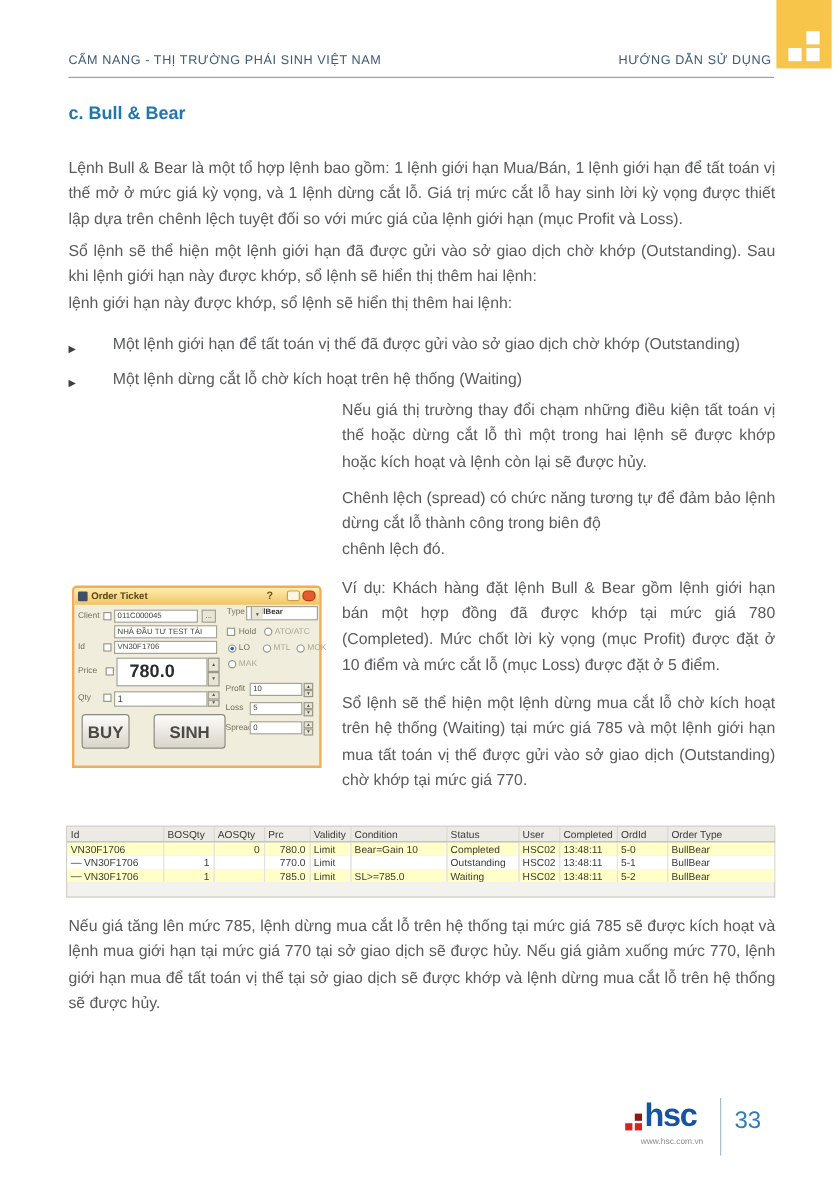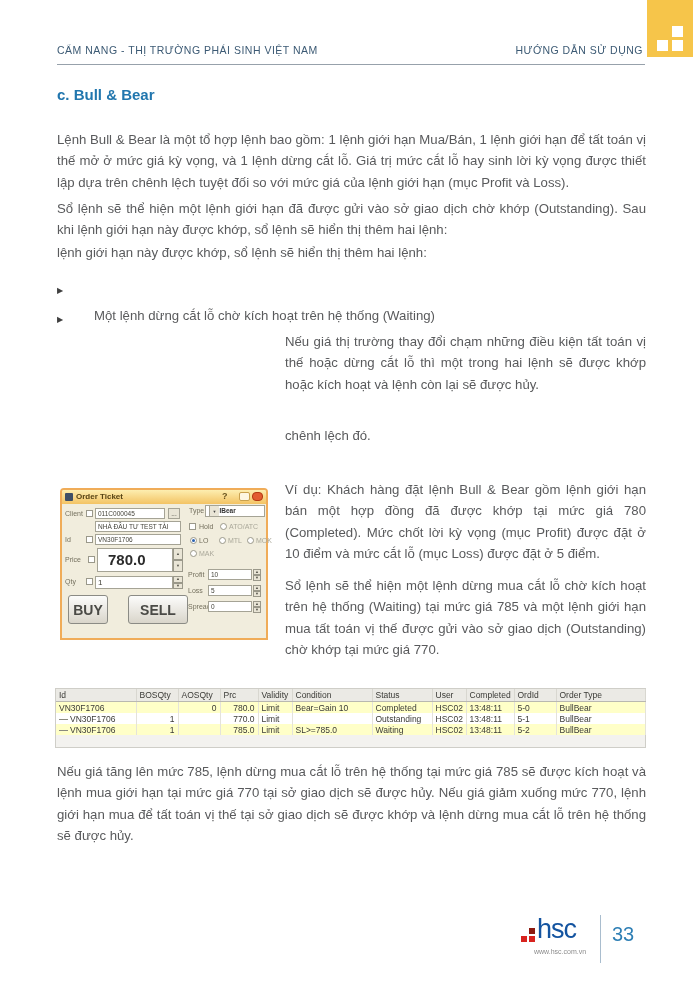--- a/index.html
+++ b/index.html
@@ -68,21 +68,21 @@
   col.c-val{width:34px;} col.c-cond{width:80px;} col.c-stat{width:60px;} col.c-user{width:34px;}
   col.c-time{width:48px;} col.c-ord{width:42px;} col.c-type{width:89px;}
 
   
   .f-left{position:absolute;left:57px;top:991px;font-size:14px;color:#8c8c8c;}
   .f-left b{color:#4a4a4a;font-weight:normal;}
   .f-logo{position:absolute;left:521px;top:916px;display:flex;align-items:flex-end;}
   .f-dots{position:relative;width:15px;height:16px;margin-right:1px;}
   .f-dots i{position:absolute;width:6px;height:6px;}
   .f-dots .d1{left:8px;top:2px;background:#8c1a10;} .f-dots .d2{left:0;top:10px;background:#d8231f;} .f-dots .d3{left:8px;top:10px;background:#d8231f;}
-  .f-hsc{font-size:27px;font-weight:normal;color:#1454a0;letter-spacing:-1px;line-height:26px;}
+  .f-hsc{font-size:27px;font-weight:bold;color:#1454a0;letter-spacing:-1px;line-height:26px;}
   .f-url{position:absolute;left:521px;top:948px;width:78px;text-align:center;font-size:7px;color:#8c8c8c;}
   .f-div{position:absolute;left:600px;top:915px;width:1px;height:48px;background:#a9bdce;}
   .f-num{position:absolute;left:612px;top:923px;font-size:20px;color:#2e7fb5;}
 </style>
 </head>
 <body>
 
 <div class="page">
 
   <div class="brandmark">
@@ -95,28 +95,29 @@
   <div class="hdr-rule"></div>
 
   <h2 class="sec">c. Bull &amp; Bear</h2>
 
   <p class="blk p1">Lệnh Bull &amp; Bear là một tổ hợp lệnh bao gồm: 1 lệnh giới hạn Mua/Bán, 1 lệnh giới hạn để tất toán vị thế mở ở mức giá kỳ vọng, và 1 lệnh dừng cắt lỗ. Giá trị mức cắt lỗ hay sinh lời kỳ vọng được thiết lập dựa trên chênh lệch tuyệt đối so với mức giá của lệnh giới hạn (mục Profit và Loss).</p>
   <p class="blk p2r">lệnh giới hạn này được khớp, sổ lệnh sẽ hiển thị thêm hai lệnh:</p>
   <p class="blk p2">Sổ lệnh sẽ thể hiện một lệnh giới hạn đã được gửi vào sở giao dịch chờ khớp (Outstanding). Sau khi lệnh giới hạn này được khớp, sổ lệnh sẽ hiển thị thêm hai lệnh:</p>
 
   <div class="bullet b1">
     <span class="bmark">▶</span>
+    <span>Một lệnh giới hạn để tất toán vị thế đã được gửi vào sở giao dịch chờ khớp (Outstanding)</span>
   </div>
   <div class="bullet b2">
     <span class="bmark">▶</span>
     <span>Một lệnh dừng cắt lỗ chờ kích hoạt trên hệ thống (Waiting)</span>
   </div>
 
   <p class="rcol r1">Nếu giá thị trường thay đổi chạm những điều kiện tất toán vị thế hoặc dừng cắt lỗ thì một trong hai lệnh sẽ được khớp hoặc kích hoạt và lệnh còn lại sẽ được hủy.</p>
-  <p class="rcol r2"><br><span>chênh lệch đó.</span></p>
+  <p class="rcol r2"><span>Chênh lệch (spread) có chức năng tương tự để đảm bảo lệnh dừng cắt lỗ thành công trong biên độ</span><br><span>chênh lệch đó.</span></p>
   <p class="rcol r3">Ví dụ: Khách hàng đặt lệnh Bull &amp; Bear gồm lệnh giới hạn bán một hợp đồng đã được khớp tại mức giá 780 (Completed). Mức chốt lời kỳ vọng (mục Profit) được đặt ở 10 điểm và mức cắt lỗ (mục Loss) được đặt ở 5 điểm.</p>
   <p class="rcol r4">Sổ lệnh sẽ thể hiện một lệnh dừng mua cắt lỗ chờ kích hoạt trên hệ thống (Waiting) tại mức giá 785 và một lệnh giới hạn mua tất toán vị thế được gửi vào sở giao dịch (Outstanding) chờ khớp tại mức giá 770.</p>
 
   <div class="ticket">
     <div class="tbar">
       <span class="tico"></span>
       <span class="ttl">Order Ticket</span>
       <span class="thelp">?</span>
       <span class="tbtn tmin"></span>
       <span class="tbtn tclose"></span>
@@ -142,21 +143,21 @@
 
     <span class="tlab" style="left:3px;top:88px;">Qty</span>
     <span class="cbx" style="left:24px;top:88px;"></span>
     <span class="tin" style="left:33px;top:86px;width:78px;height:13px;font-size:8px;">1</span>
     <span class="spin" style="left:111px;top:86px;height:13px;">
       <b>▲</b>
       <b>▼</b>
     </span>
 
     <div class="bigbtn buy">BUY</div>
-    <div class="bigbtn sell">SELL</div>
+    <div class="bigbtn sell">SINH</div>
 
     <span class="tlab" style="left:127px;top:17px;">Type</span>
     <span class="ddl">
       <span>BullBear</span>
       <span class="arr">▼</span>
     </span>
 
     <span class="cbx" style="left:127px;top:33px;"></span>
     <span class="tlab" style="left:137px;top:33px;">Hold</span>
     <span class="radio" style="left:158px;top:33px;"></span>

